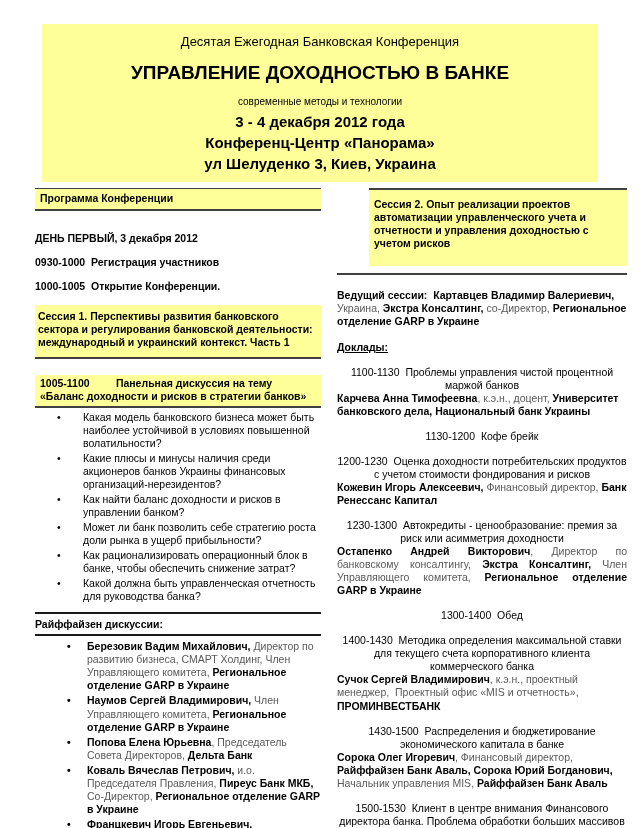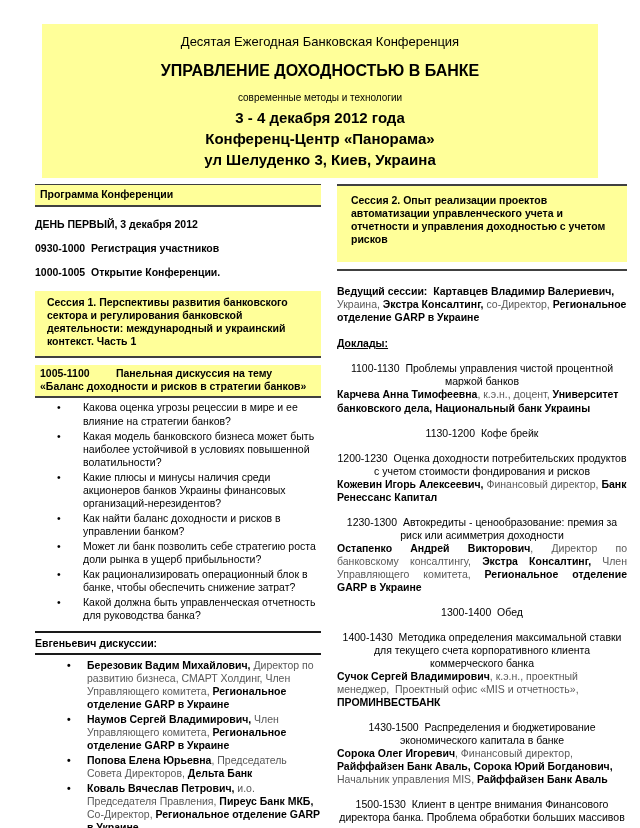--- a/index.html
+++ b/index.html
@@ -17,21 +17,21 @@
   .g { color: #595959; }
 
   
   .header-box {
     background: #FFFF99;
     margin: 24px 42px 0 42px;
     padding: 10px 10px 8px 10px;
     text-align: center;
   }
   .header-line1 { font-size: 13px; margin-bottom: 11px; }
-  .header-line2 { font-size: 16px; font-weight: bold; margin-bottom: 11px; }
+  .header-line2 { font-size: 19px; font-weight: bold; margin-bottom: 11px; }
   .header-line3 { font-size: 10px; margin-bottom: 3px; }
   .header-small { font-size: 15px; font-weight: bold; line-height: 1.4; }
 
   
   .columns {
     display: flex;
     gap: 16px;
     padding: 6px 13px 0 35px;
     align-items: flex-start;
   }
@@ -39,57 +39,58 @@
   .col-right { flex: 1; min-width: 0; }
 
   
   .program-bar {
     background: #FFFF99;
     border-top: 1px solid #404040;
     border-bottom: 2px solid #404040;
     font-weight: bold;
     padding: 3px 5px 4px 5px;
   }
-  .day-heading { font-weight: bold; margin-top: 11px; }
+  .day-heading { font-weight: bold; margin-top: 21px; }
   .sched-row { display: flex; margin-top: 11px; font-weight: bold; }
   .sched-time { width: 56px; flex: none; }
   .session-box {
     background: #FFFF99;
     border-bottom: 2px solid #404040;
     font-weight: bold;
-    padding: 5px 6px 8px 12px;
+    padding: 5px 6px 8px 3px;
     margin-top: 12px;
   }
   .panel-box {
     background: #FFFF99;
     border-bottom: 2px solid #404040;
     font-weight: bold;
     padding: 2px 5px 3px 5px;
-    margin-top: 7px;
+    margin-top: 16px;
   }
   ul.q-list { list-style: none; margin-top: 3px; }
   ul.q-list li { position: relative; padding-left: 48px; margin-top: 2px; }
   ul.q-list li::before { content: "\2022"; position: absolute; left: 22px; }
   .participants-title {
     font-weight: bold;
     border-top: 2px solid #1a1a1a;
     border-bottom: 2px solid #1a1a1a;
     padding: 4px 0 3px 0;
     margin-top: 9px;
   }
   ul.p-list { list-style: none; margin-top: 4px; }
   ul.p-list li { position: relative; padding-left: 52px; margin-top: 2px; }
   ul.p-list li::before { content: "\2022"; position: absolute; left: 32px; font-weight: bold; }
 
   
   .session2-box {
     background: #FFFF99;
     border-top: 2px solid #404040;
     font-weight: bold;
-    padding: 8px 6px 16px 14px;
+    padding: 8px 6px 16px 5px;
+    margin-left: 32px;
   }
   .session2-rule { border-top: 2px solid #404040; margin-top: 7px; }
   .moderator { margin-top: 14px; }
   .reports-heading { font-weight: bold; text-decoration: underline; margin-top: 13px; }
   .talk { margin-top: 12px; }
   .talk-title { font-weight: normal; text-align: center; }
   .talk-speaker.justify { text-align: justify; }
 </style>
 </head>
 <body>
@@ -119,30 +120,29 @@
       <div class="sched-row">
         <span class="sched-time">1000-1005</span>
         <span class="sched-event">Открытие Конференции.</span>
       </div>
 
       <div class="session-box">Сессия 1. Перспективы развития банковского сектора и регулирования банковской деятельности: международный и украинский контекст. Часть 1</div>
 
       <div class="panel-box"><span class="b">1005-1100&nbsp;&nbsp;&nbsp;&nbsp;&nbsp;&nbsp;&nbsp;&nbsp; </span><span class="b">Панельная дискуссия на тему «Баланс доходности и рисков в стратегии банков»</span></div>
 
       <ul class="q-list">
-          <li>Какова оценка угрозы рецессии в мире и ее влияние на стратегии банков?</li>
           <li>Какая модель банковского бизнеса может быть наиболее устойчивой в условиях повышенной волатильности?</li>
           <li>Какие плюсы и минусы наличия среди акционеров банков Украины финансовых организаций-нерезидентов?</li>
           <li>Как найти баланс доходности и рисков в управлении банком?</li>
           <li>Может ли банк позволить себе стратегию роста доли рынка в ущерб прибыльности?</li>
           <li>Как рационализировать операционный блок в банке, чтобы обеспечить снижение затрат?</li>
           <li>Какой должна быть управленческая отчетность для руководства банка?</li>
         </ul>
 
-      <div class="participants-title">Евгеньевич дискуссии:</div>
+      <div class="participants-title">Райффайзен дискуссии:</div>
 
       <ul class="p-list">
           <li><span class="b">Березовик Вадим Михайлович,</span><span class="g"> Директор по развитию бизнеса, СМАРТ Холдинг, Член Управляющего комитета,</span><span class="b"> Региональное отделение GARP в Украине</span></li>
           <li><span class="b">Наумов Сергей Владимирович,</span><span class="g"> Член Управляющего комитета,</span><span class="b"> Региональное отделение GARP в Украине</span></li>
           <li><span class="b">Попова Елена Юрьевна</span><span class="g">, Председатель Совета Директоров,</span><span class="b"> Дельта Банк</span></li>
           <li><span class="b">Коваль Вячеслав Петрович,</span><span class="g"> и.о. Председателя Правления,</span><span class="b"> Пиреус Банк МКБ,</span><span class="g"> Со-Директор,</span><span class="b"> Региональное отделение GARP в Украине</span></li>
           <li><span class="b">Францкевич Игорь Евгеньевич,</span><span class="g"> Председатель Управляющего комитета,</span></li>
         </ul>
 
     </div>

